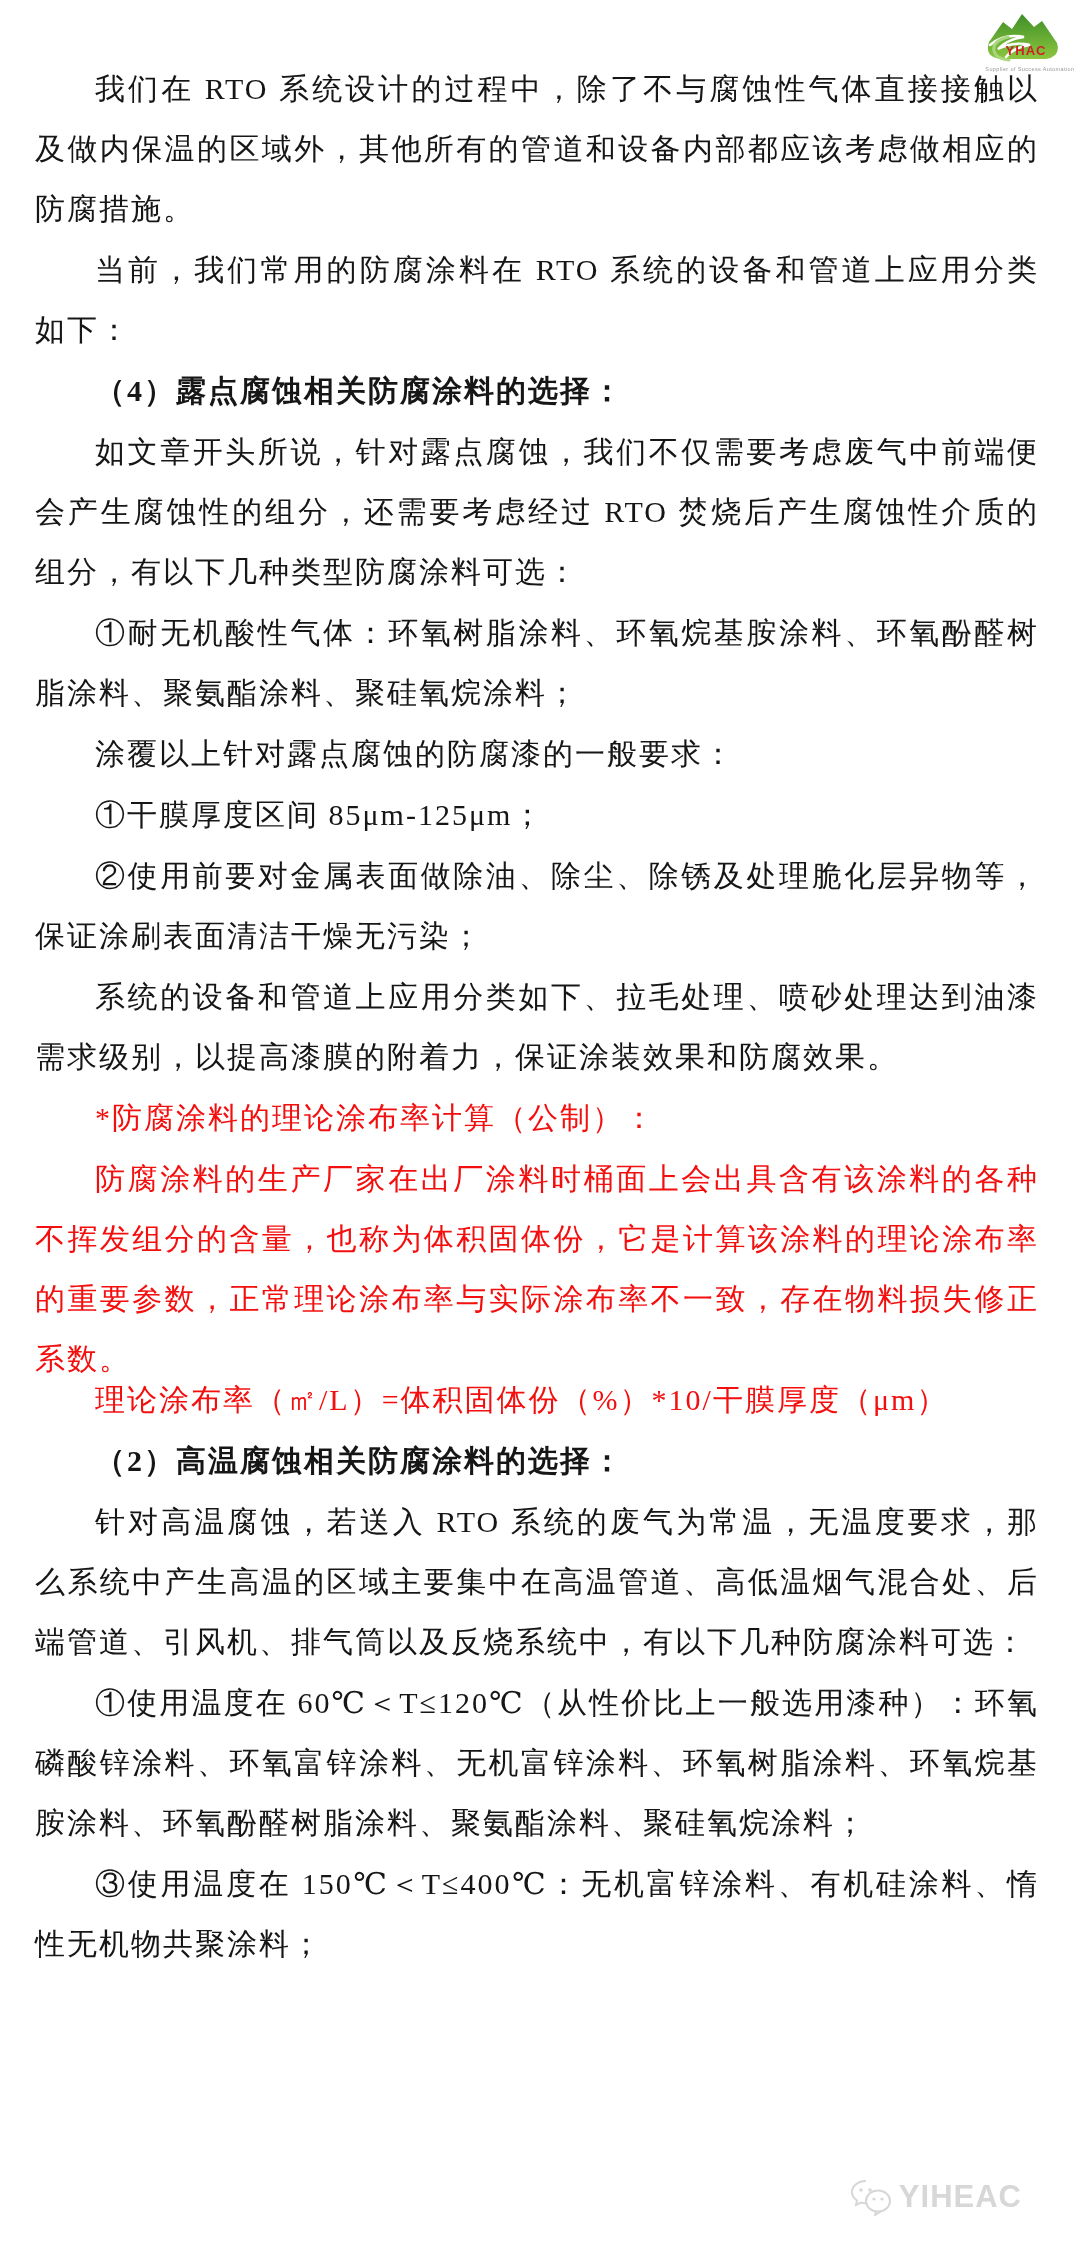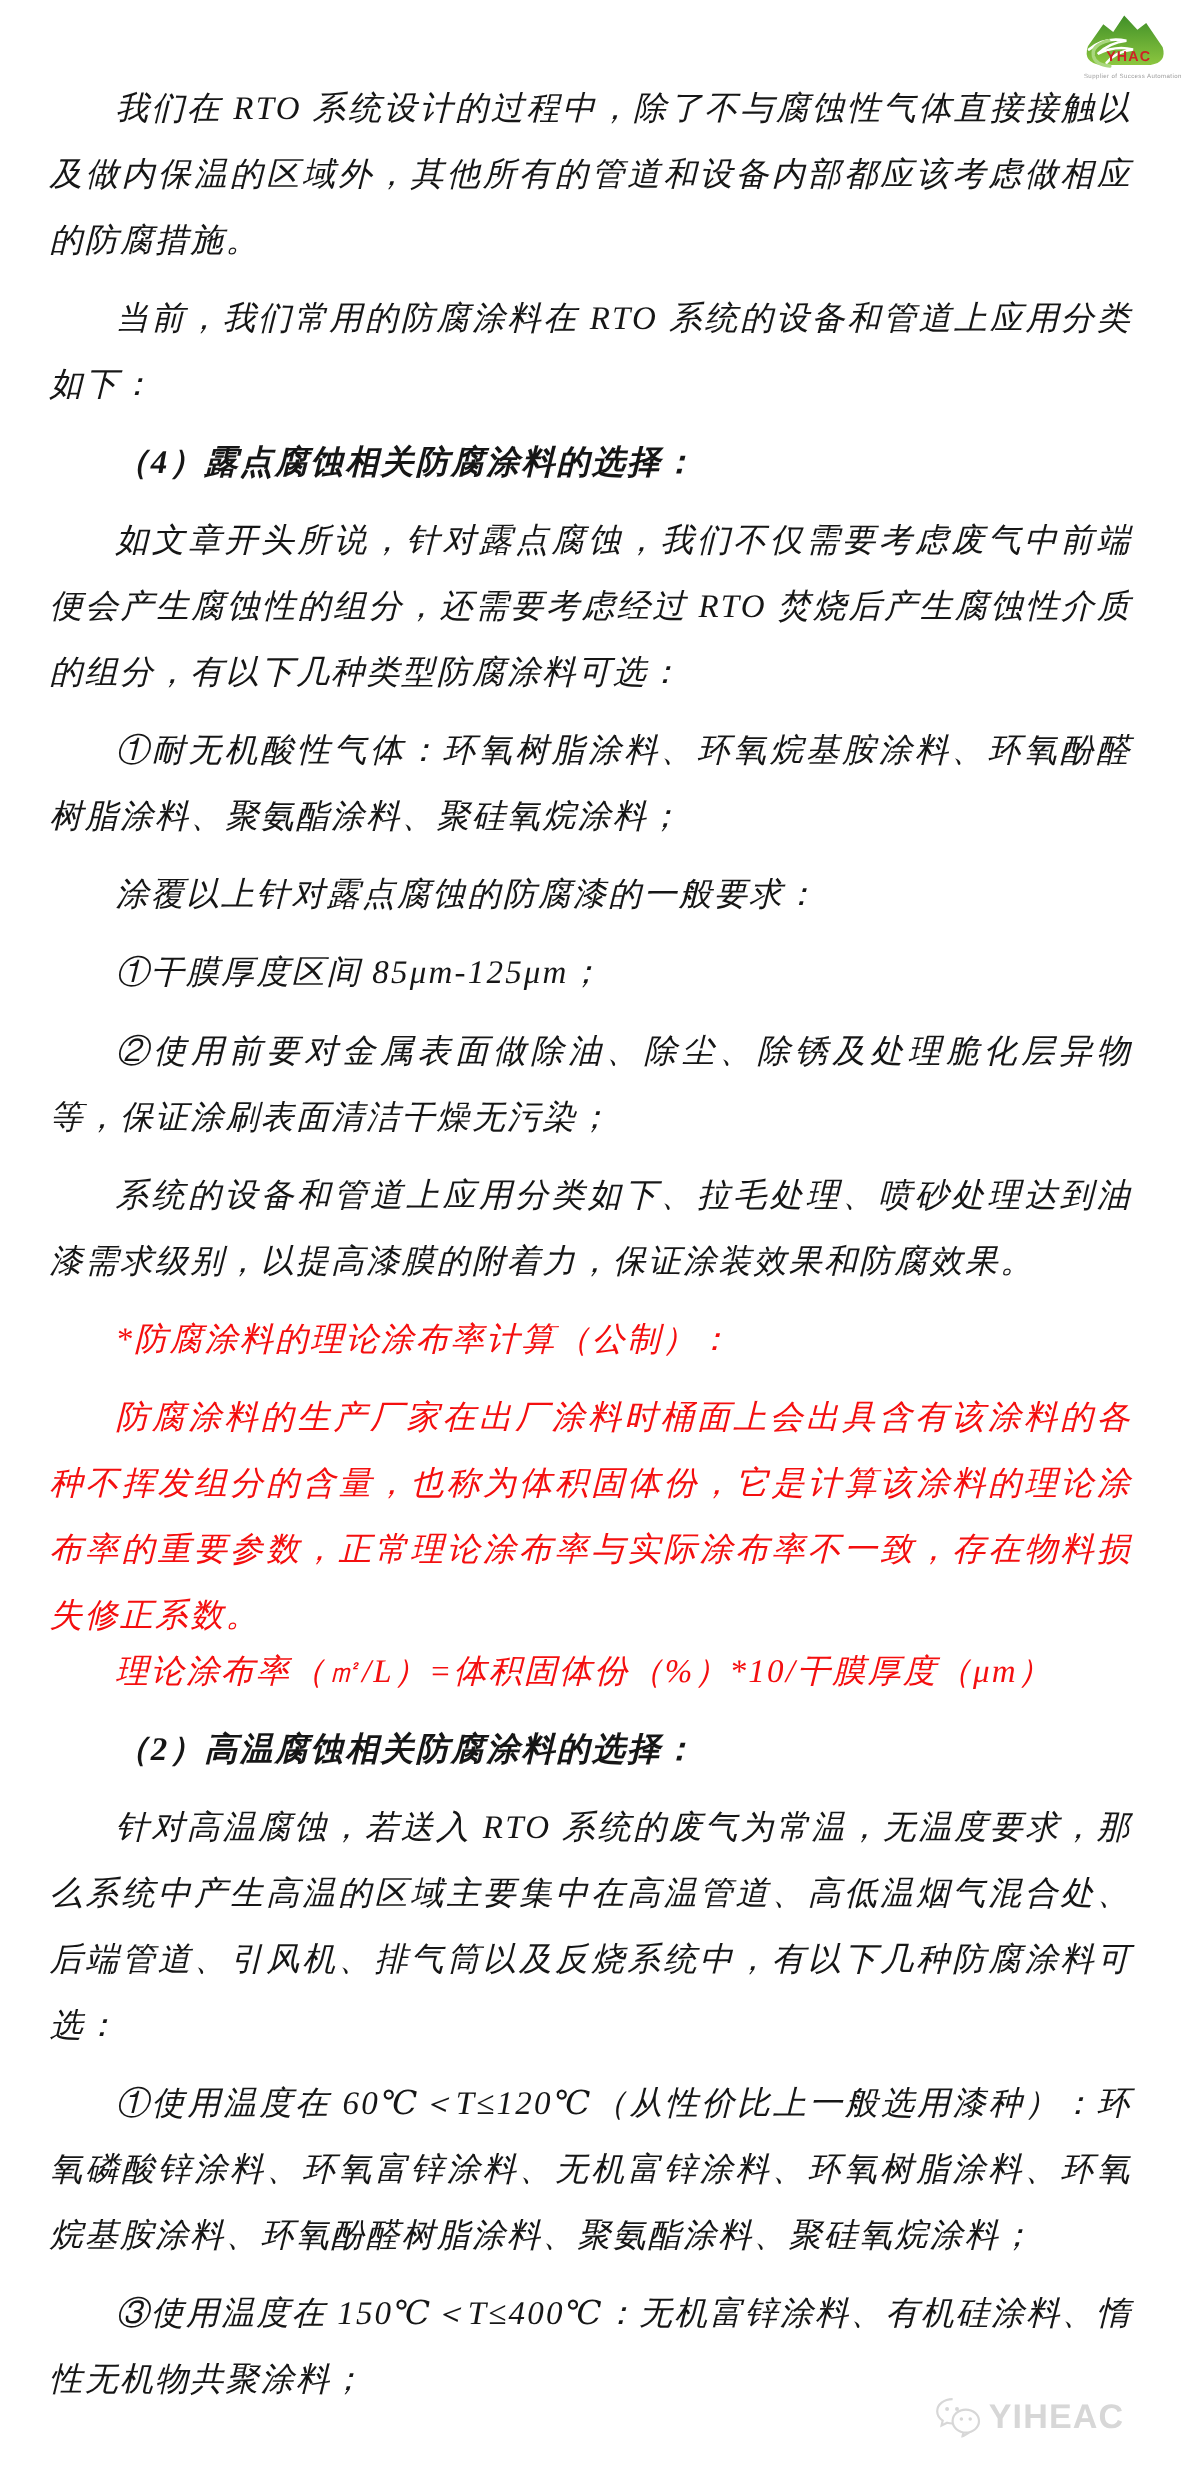--- a/index.html
+++ b/index.html
@@ -10,21 +10,21 @@
   
   .logo-wrap{position:absolute;top:12px;right:14px;width:84px;}
   .logo-wrap .tagline{font-size:6px;line-height:7px;color:#9a9a9a;
        font-family:"Liberation Sans",sans-serif;letter-spacing:.4px;white-space:nowrap;
        transform:scale(.92);transform-origin:center top;}
 
   
   .content{position:absolute;top:58px;left:34px;width:1006px;
        font-size:30px;line-height:60px;letter-spacing:2px;
        color:#161616;text-align:justify;}
-  .content p{margin:11px;text-indent:60px;font-style:italic;}
+  .content p{margin:1px;text-indent:60px;}
   .content p.heading{font-weight:bold;}
   .content p.red{color:var(--red,#f40f0f);}
   .content p.red-formula{color:var(--red,#f40f0f);margin-top:-20px;}
 
   
   .watermark{position:absolute;right:58px;top:2178px;display:flex;align-items:center;gap:6px;}
   .watermark .wm-text{font-family:"Liberation Sans",sans-serif;font-size:31px;
        color:#d7d7d7;letter-spacing:1px;font-weight:bold;}
 </style>
 </head>

